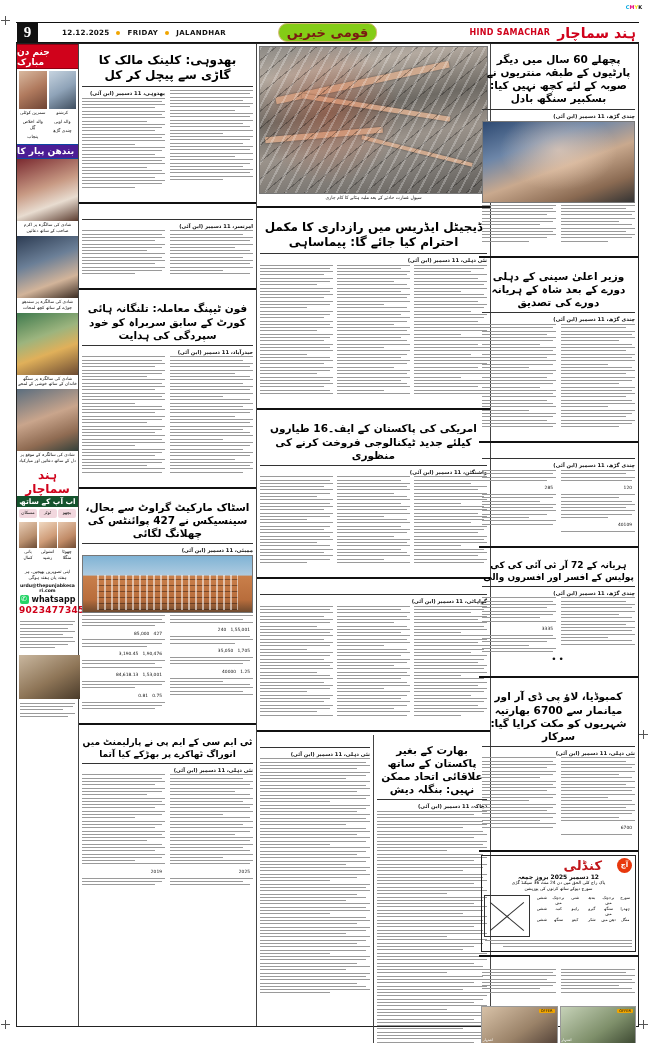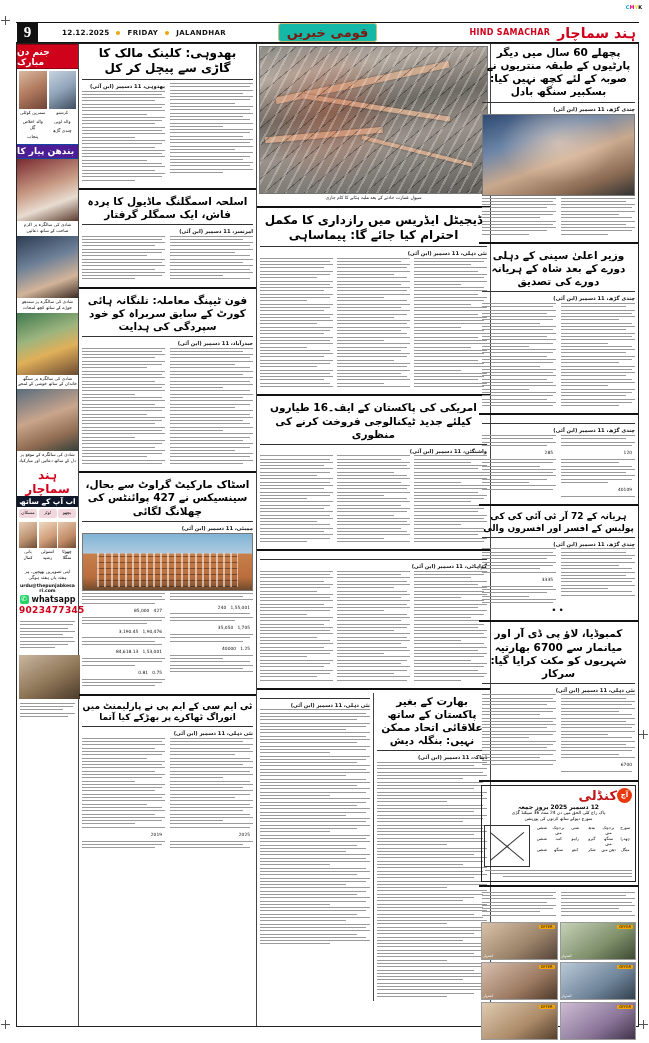--- a/index.html
+++ b/index.html
@@ -31,21 +31,21 @@
   .pagenum {
     width:21px; height:19px; background:#111; color:#fff;
     font-family:"Liberation Serif",serif; font-weight:bold; font-size:15px;
     display:flex; align-items:center; justify-content:center; margin-left:1px;
   }
   .mh-date { font-size:7.2px; font-weight:bold; color:#111; margin-left:24px; letter-spacing:.2px; }
   .mh-dot { width:4px;height:4px;border-radius:50%;background:#f0a500; margin:0 7px; display:inline-block; }
   .mh-day,.mh-city { font-size:7px; font-weight:bold; color:#111; letter-spacing:.4px; }
   .mh-center {
     position:absolute; left:50%; transform:translateX(-50%);
-    background:#14b8a6; border:1px solid #d8bb7a; border-radius:3px;
+    background:#84cc16; border:1px solid #d8bb7a; border-radius:9px;
     padding:1px 8px; font-size:13px; color:#7a1b12; font-weight:bold;
     direction:rtl; white-space:nowrap;
   }
   .mh-right { margin-left:auto; display:flex; align-items:center; gap:7px; padding-right:3px;}
   .mh-brand-en { font-size:8px; font-weight:bold; color:#d0021b; letter-spacing:.3px;}
   .mh-brand-ur { font-size:14px; font-weight:bold; color:#d0021b; direction:rtl; font-family:"DejaVu Sans",sans-serif;}
 
   
   .frame { position:absolute; left:16px; top:43px; right:10px; bottom:16px; border:1px solid #222; }
 
@@ -92,21 +92,21 @@
   .trio > div { flex:1; }
 
   .wa-box { padding:3px 2px 4px; text-align:center; }
   .wa-mail { font-size:4.6px; color:#111; font-weight:bold; word-break:break-all; }
   .wa-row { display:flex; align-items:center; justify-content:center; gap:3px; margin-top:2px;}
   .wa-icon { width:9px;height:9px;background:#25d366;border-radius:2px; display:flex;align-items:center;justify-content:center;color:#fff;font-size:7px;}
   .wa-label { font-size:8px; font-weight:bold; color:#111; }
   .wa-num { font-size:9px; font-weight:bold; color:#d0021b; margin-top:1px; letter-spacing:.3px;}
   .sb-logo { text-align:center; padding:2px 0 0; }
   .sb-logo-ur { font-size:12px; font-weight:bold; color:#d0021b; direction:rtl; }
-  .sb-logo-sub { background:#0f172a; color:#fff; font-size:7.5px; font-weight:bold; padding:1px 0; direction:rtl;}
+  .sb-logo-sub { background:#14532d; color:#fff; font-size:7.5px; font-weight:bold; padding:1px 0; direction:rtl;}
 
   
   .newsimg { width:100%; position:relative; overflow:hidden; border:1px solid #777; }
   .imgcap { font-size:4.6px; direction:rtl; text-align:center; padding:1px 2px; color:#111; }
 
   
   .rubble { background:linear-gradient(170deg,#8d8a85 0%,#b4aaa0 18%,#6e6a64 42%,#9a928a 62%,#7d7974 82%,#5e5b57 100%); }
   .rubble:after{
     content:""; position:absolute; inset:0;
     background:
@@ -124,21 +124,21 @@
   .building { background:linear-gradient(180deg,#7fb3d5 0%,#aecbe0 34%,#c97f4a 36%,#b86d3c 78%,#6f4a2e 100%); }
   .building:after{
     content:"";position:absolute;inset:34% 8% 4% 8%;
     background:
       repeating-linear-gradient(90deg, rgba(255,255,255,.55) 0 2px, rgba(0,0,0,0) 2px 7px),
       repeating-linear-gradient(0deg, rgba(40,20,10,.45) 0 1px, rgba(0,0,0,0) 1px 6px);
   }
 
   
   .horo { border:1px solid #222; margin:3px 2px; }
-  .horo-head { display:flex; align-items:flex-start; justify-content:flex-end; gap:0; padding:2px 3px 0; }
+  .horo-head { display:flex; align-items:flex-start; justify-content:flex-end; gap:15px; padding:2px 3px 0; }
   .horo-aaj { width:15px;height:15px;border-radius:50%;background:#e8380d;color:#fff;font-size:7px;font-weight:bold;display:flex;align-items:center;justify-content:center;direction:rtl;}
   .horo-title { font-size:13px; font-weight:bold; color:#c0161a; direction:rtl; }
   .horo-date { text-align:center; font-size:6px; font-weight:bold; direction:rtl; }
   .horo-sub { text-align:center; font-size:4.4px; direction:rtl; line-height:1.5; padding:0 2px;}
   .kundli { width:46px; height:42px; border:1px solid #333; position:relative; margin:2px; }
   .kundli:before,.kundli:after{content:"";position:absolute;background:#333;}
   .kundli:before{left:0;top:50%;width:100%;height:1px;transform:rotate(40deg);}
   .kundli:after{left:0;top:50%;width:100%;height:1px;transform:rotate(-40deg);}
   .horo-grid { display:grid; grid-template-columns:1fr 1fr 1fr 1fr 1fr 1fr; gap:1px; font-size:4px; direction:rtl; padding:2px; text-align:center;}
 
@@ -146,21 +146,21 @@
   .adgrid { display:grid; grid-template-columns:1fr 1fr; gap:2px; padding:2px; }
   .adcell { border:1px solid #999; height:38px; position:relative; overflow:hidden; background:#eee; }
   .adcell .ph { position:absolute; inset:0; background:linear-gradient(145deg,#d8c2a8,#9a8268 60%,#55443a); }
   .adcell .lbl { position:absolute; left:1px; bottom:1px; font-size:3.6px; color:#fff; direction:rtl;}
   .adbadge { position:absolute; right:2px; top:2px; background:#f0a500; color:#111; font-size:3.6px; padding:0 2px; border-radius:1px;}
 
   
   .stockbox { font-size:4.4px; direction:rtl; line-height:1.55; padding:2px 3px; color:#111;}
 
   .tiny { font-size:4.2px; direction:rtl; line-height:1.5; color:#111; text-align:justify;}
-  .sect { padding:2px 3px; }
+  .sect { padding:9px 3px; }
   .dots { font-size:9px; letter-spacing:2px; color:#111; text-align:center; }
 </style>
 </head>
 <body>
 
 <div class="page">
 
   <div class="cropmark cm-tl"></div>
   <div class="cropmark cm-tr"></div>
   <div class="cropmark cm-bl"></div>
@@ -348,21 +348,20 @@
               <div class="tl s2"></div>
               <div class="tl s1"></div>
               <div class="tl s5"></div>
           </div>
         </div>
       </div>
 
       <div class="rule-thick"></div>
 
       <div class="sect">
-        <div class="hl hl-md">اسلحہ اسمگلنگ ماڈیول کا پردہ فاش، ایک سمگلر گرفتار</div>
         <div class="rule"></div>
         <div class="dateline">امرتسر، 11 دسمبر (این آئی)</div>
         <div class="cols2">
           <div>
             <div class="tl s1"></div>
               <div class="tl s2"></div>
               <div class="tl s1"></div>
               <div class="tl s3"></div>
             <div class="tl s1"></div>
               <div class="tl s2"></div>

